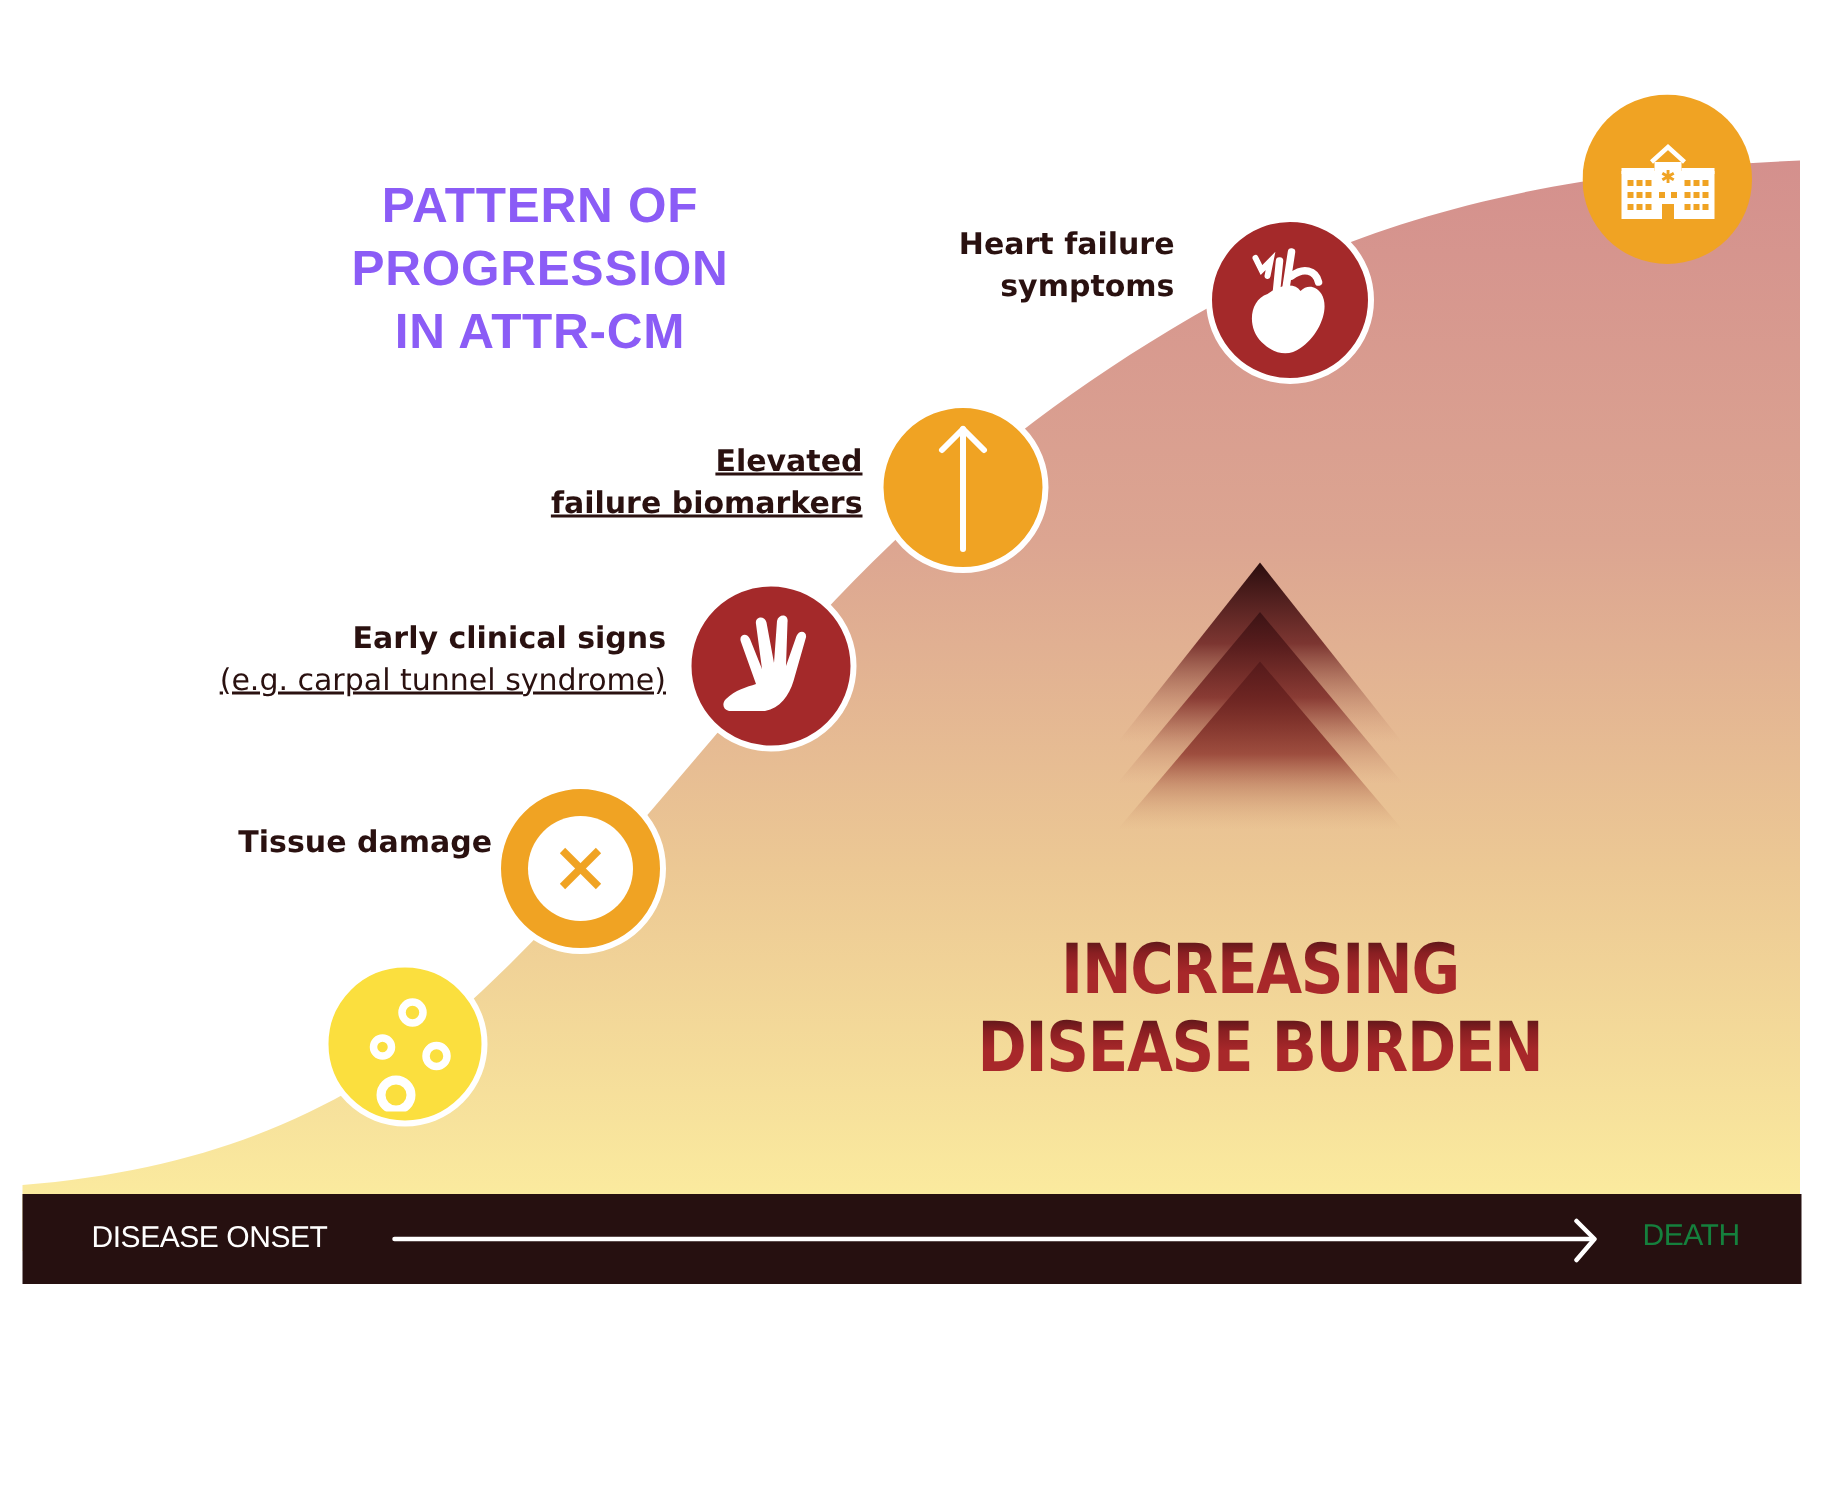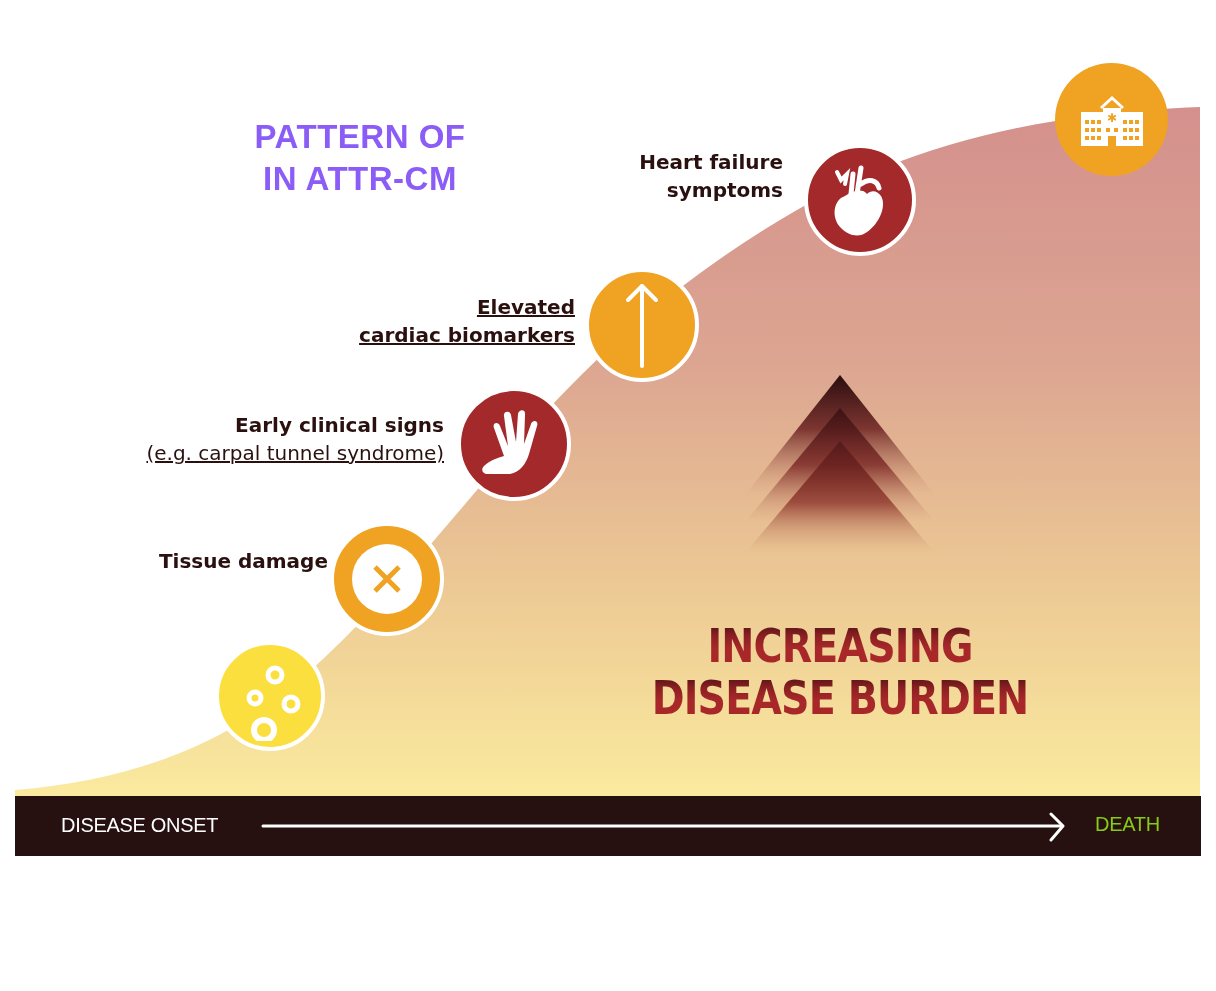--- a/index.html
+++ b/index.html
@@ -8,21 +8,21 @@
     svg.bg { position: absolute; left: 0; top: 0; }
     .title { position: absolute; left: 200px; top: 116px; width: 320px; text-align: center; color: #8b5cf6; font-weight: bold; font-size: 33px; line-height: 42px; letter-spacing: 0.5px; }
     .title div { white-space: nowrap; }
     .label { position: absolute; color: #2a1110; font-family: "DejaVu Sans", sans-serif; font-weight: bold; font-size: 20px; line-height: 28px; text-align: right; white-space: nowrap; }
     .label .sub { font-weight: normal; text-decoration: underline; }
     .circle { position: absolute; border-radius: 50%; border: 4px solid #ffffff; box-sizing: border-box; display: flex; align-items: center; justify-content: center; }
     .burden { position: absolute; left: 600px; top: 620px; width: 480px; text-align: center; font-family: "DejaVu Sans", sans-serif; font-weight: bold; font-size: 46px; line-height: 52px; letter-spacing: -1px; transform: scaleX(0.86); transform-origin: center; }
     .burden div { background: linear-gradient(to bottom, #3a1012 0%, #8a1f22 30%, #a8282a 55%, #a8282a 100%); -webkit-background-clip: text; background-clip: text; color: transparent; white-space: nowrap; }
     .timeline { position: absolute; left: 15px; top: 796px; width: 1186px; height: 60px; background: #261010; }
     .timeline .onset { position: absolute; left: 46px; top: 18px; color: #ffffff; font-size: 20px; letter-spacing: -0.3px; white-space: nowrap; }
-    .timeline .death { position: absolute; left: 1080px; top: 17px; color: #84cc16; font-size: 20px; letter-spacing: -0.3px; white-space: nowrap; text-align: center; }
+    .timeline .death { position: absolute; left: 1080px; top: 17px; color: #15803d; font-size: 20px; letter-spacing: -0.3px; white-space: nowrap; text-align: center; }
     .timeline svg { position: absolute; left: 246px; top: 16px; }
   </style>
 </head>
 <body>
 
 <div class="canvas">
 
   <svg class="bg" width="1216" height="991" viewBox="0 0 1216 991">
     <defs>
       <linearGradient id="curveGrad" x1="0" y1="0" x2="0" y2="1">
@@ -51,20 +51,21 @@
 
     <g>
       <polygon points="840,375 935,495 745,495" fill="url(#pyrGrad)"></polygon>
       <polygon points="840,408 935,522 745,522" fill="url(#pyrGrad2)"></polygon>
       <polygon points="840,441 935,553 745,553" fill="url(#pyrGrad3)"></polygon>
     </g>
   </svg>
 
   <div class="title">
     <div>PATTERN OF</div>
+    <div>PROGRESSION</div>
     <div>IN ATTR-CM</div>
   </div>
 
   <div class="circle" style="left: 215px; top: 641px; width: 110px; height: 110px; background: #fbdf3e;">
     <svg width="90" height="90" viewBox="0 0 90 90">
       <circle cx="50" cy="24" r="7" fill="none" stroke="#fff" stroke-width="5"></circle>
       <circle cx="30" cy="47" r="6" fill="none" stroke="#fff" stroke-width="5"></circle>
       <circle cx="66" cy="53" r="7" fill="none" stroke="#fff" stroke-width="5"></circle>
       <circle cx="39" cy="79" r="10" fill="none" stroke="#fff" stroke-width="6"></circle>
     </svg>
@@ -87,21 +88,21 @@
     <div class="sub">(e.g. carpal tunnel syndrome)</div>
   </div>
   <div class="circle" style="left: 457px; top: 387px; width: 114px; height: 114px; background: #a4292a;">
     <svg width="80" height="80" viewBox="0 0 80 80">
       <path d="M10 62 C 16 56, 24 54, 30 52 L 20 24 C 18 19, 24 17, 26 22 L 34 42 L 30 12 C 29 7, 36 6, 37 11 L 42 38 L 44 10 C 45 5, 52 5, 51 11 L 50 40 L 57 20 C 59 15, 65 17, 63 22 L 55 50 C 52 60, 46 68, 36 70 L 12 70 C 8 69, 7 65, 10 62 Z" fill="#fff"></path>
     </svg>
   </div>
 
   <div class="label" style="right: 641px; top: 293px; text-decoration: underline;">
     <div>Elevated</div>
-    <div>cardiac biomarkers</div>
+    <div>failure biomarkers</div>
   </div>
   <div class="circle" style="left: 585px; top: 268px; width: 114px; height: 114px; background: #f0a323;">
     <svg width="40" height="90" viewBox="0 0 40 90">
       <line x1="20" y1="6" x2="20" y2="86" stroke="#fff" stroke-width="4" stroke-linecap="round"></line>
       <polyline points="6,20 20,6 34,20" fill="none" stroke="#fff" stroke-width="4" stroke-linecap="round" stroke-linejoin="round"></polyline>
     </svg>
   </div>
 
   <div class="label" style="right: 433px; top: 148px; text-align: right;">
     <div>Heart failure</div>

